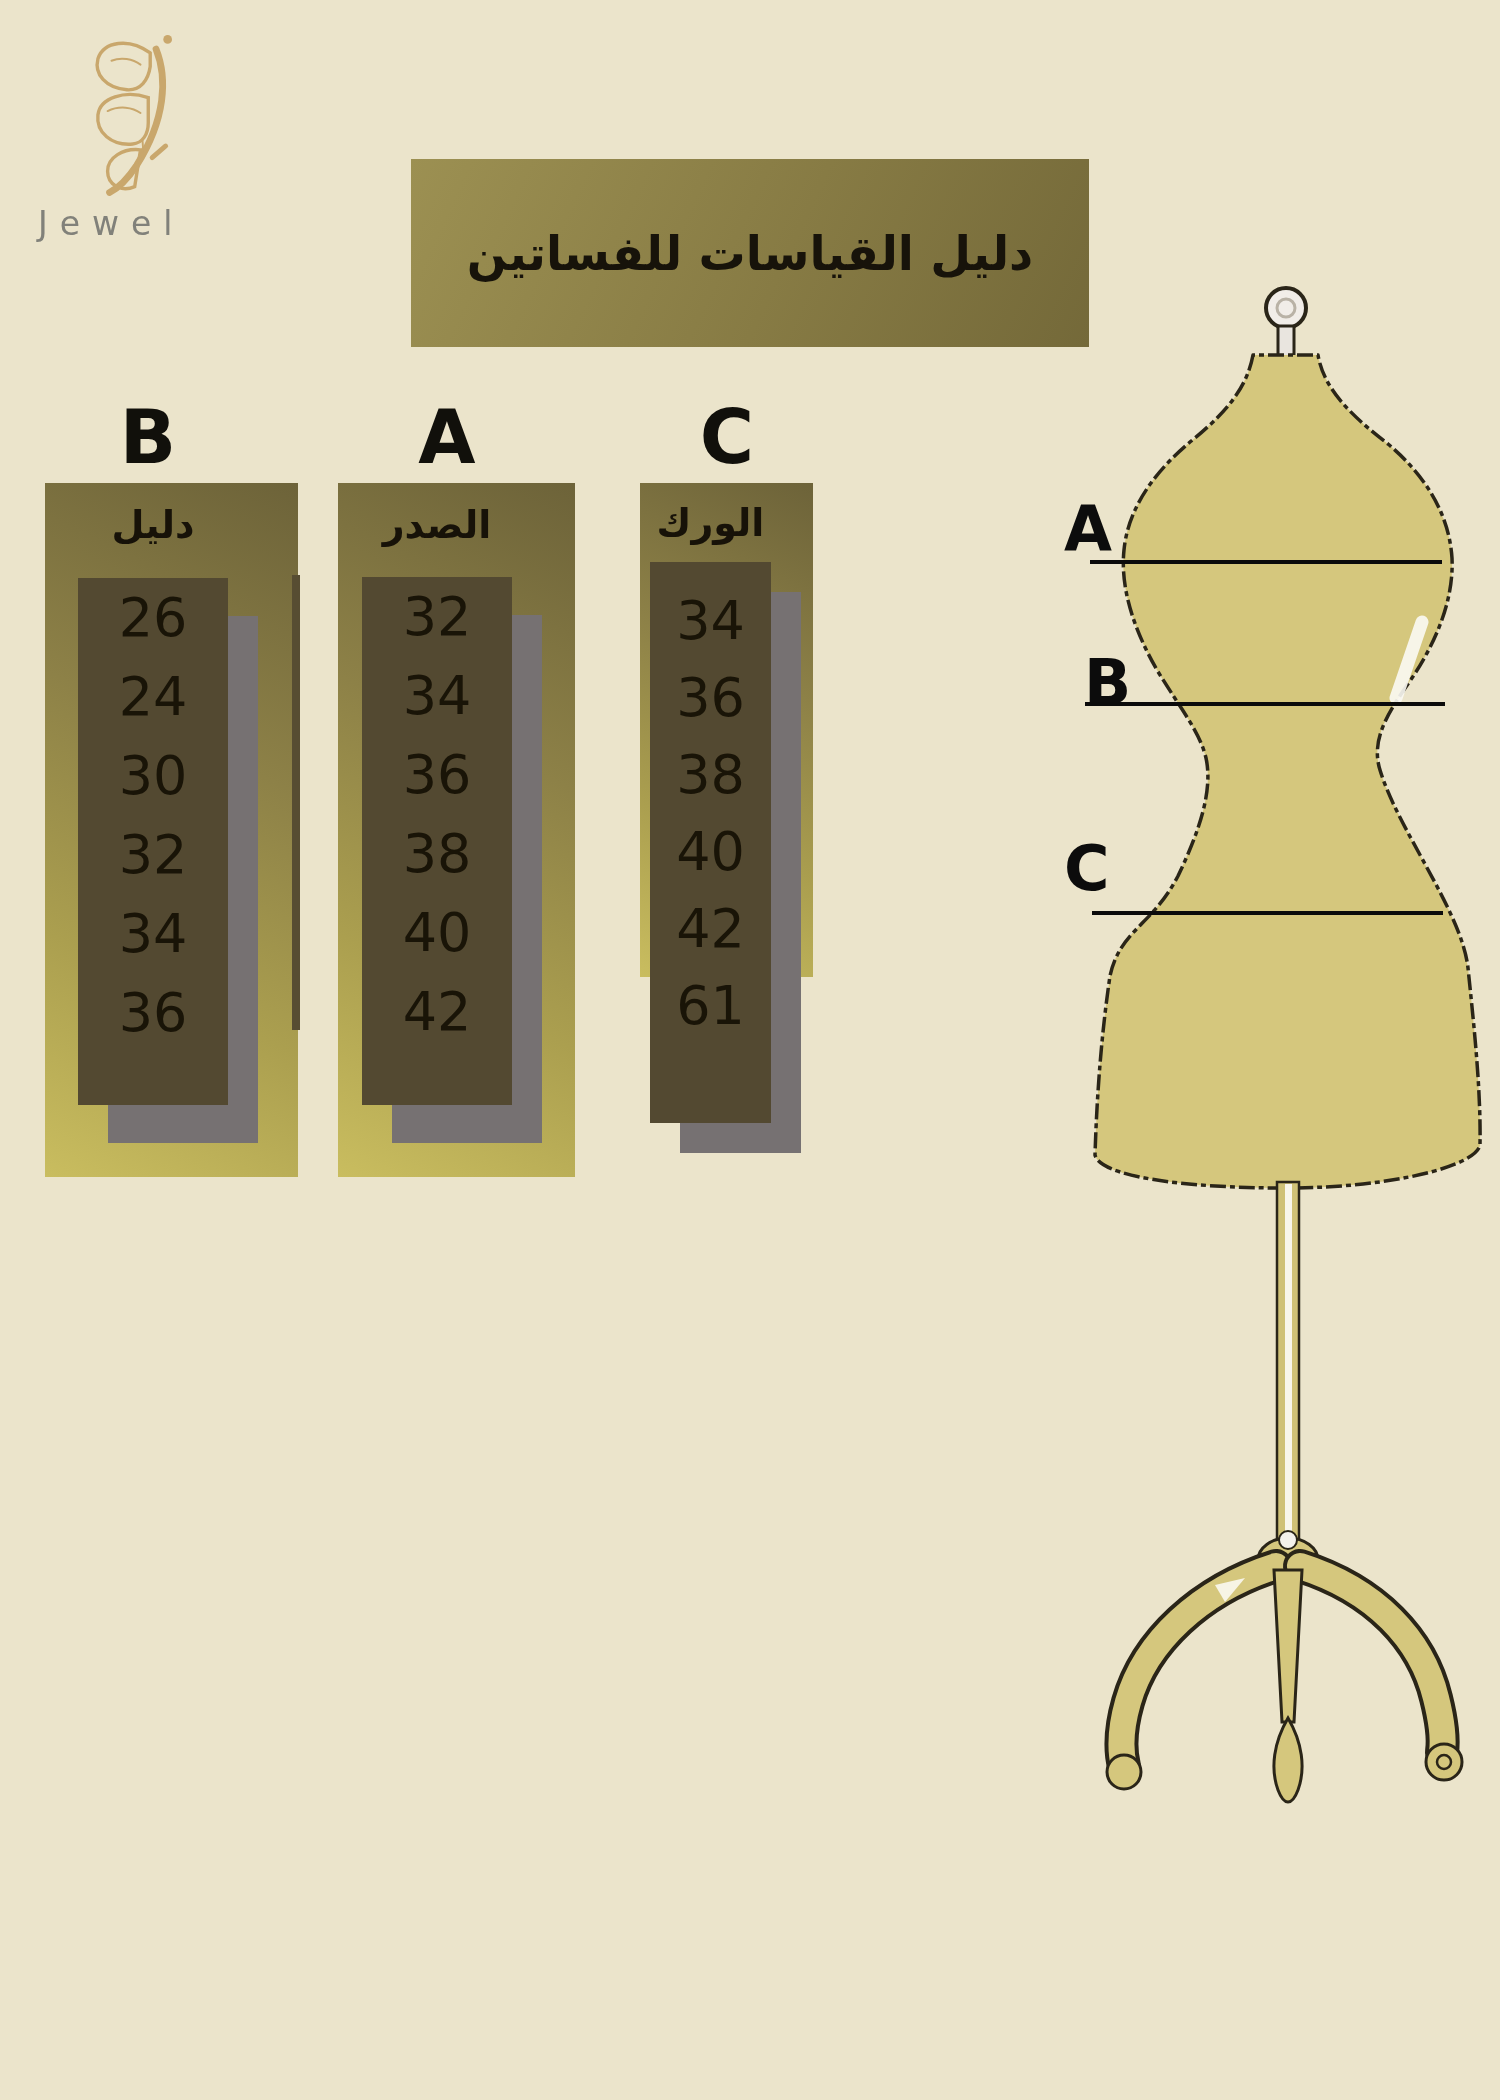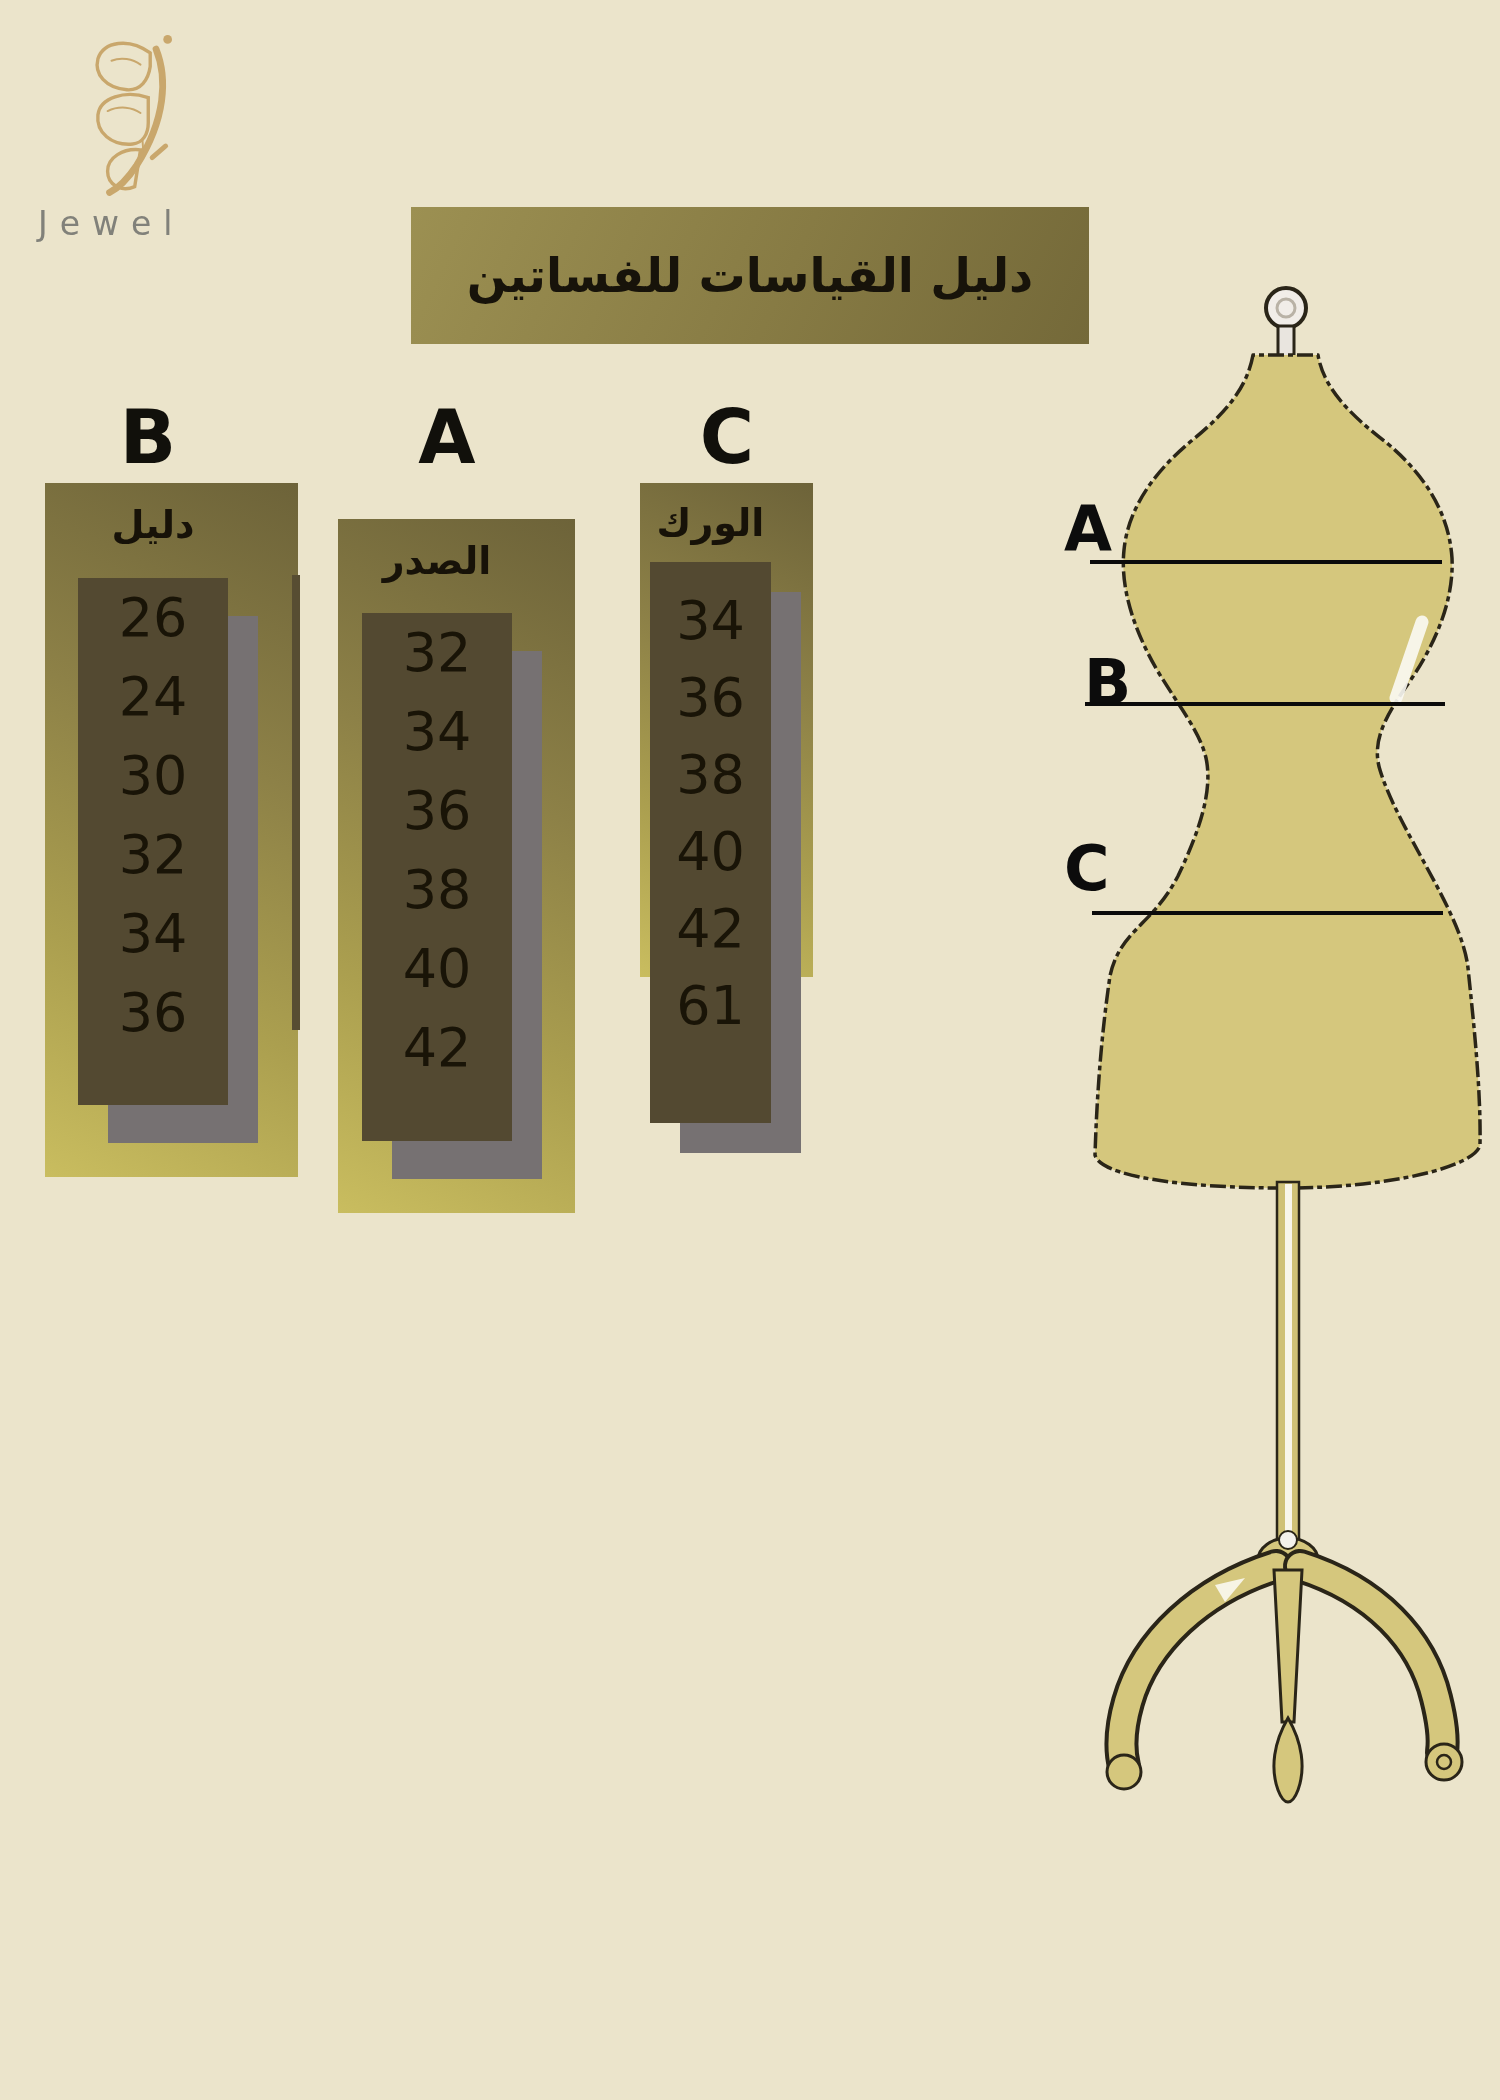--- a/index.html
+++ b/index.html
@@ -5,34 +5,34 @@
   html,body{margin:0;padding:0;}
   body{font-family:"DejaVu Sans", sans-serif;}
   #stage{position:relative;width:1500px;height:2100px;background:#ebe4cb;overflow:hidden;padding-left:27px;}
 
   
   #logo-svg{position:absolute;left:42px;top:22px;width:168px;height:184px;}
   #brand{position:absolute;left:38px;top:204px;width:200px;font-size:33px;letter-spacing:12px;
          color:#81817a;font-weight:500;}
 
   
-  #banner{position:absolute;left:411px;top:159px;width:678px;height:137px;
+  #banner{position:absolute;left:411px;top:159px;width:678px;height:188px;
           background:linear-gradient(115deg,#9c9052 0%,#877b44 55%,#746939 100%);
-          display:flex;align-items:center;justify-content:center;margin-top:48px;}
+          display:flex;align-items:center;justify-content:center;}
   #banner .t{font-size:47px;font-weight:700;color:#17130a;direction:rtl;}
 
   
   .col-letter{position:absolute;top:400px;transform:translateX(-50%);
               font-size:74px;font-weight:800;color:#11100b;line-height:1;}
   #letter-b{left:148px;} #letter-a{left:447px;} #letter-c{left:727px;}
 
   
   .panel{position:absolute;background:linear-gradient(206deg,#6d6339 0%,#8d8147 38%,#ab9f4f 70%,#c9bd5f 100%);}
   #panel-b{left:45px;top:483px;width:253px;height:694px;}
-  #panel-a{left:338px;top:483px;width:237px;height:694px;margin-top:36px;}
+  #panel-a{left:338px;top:483px;width:237px;height:694px;}
   #panel-c{left:640px;top:483px;width:173px;height:494px;}
   #panel-s{left:848px;top:485px;width:184px;height:682px;
            background:linear-gradient(206deg,#6d6339 0%,#948a4b 35%,#c2b75d 70%,#ded46f 100%);}
   #edge-strip{position:absolute;left:292px;top:575px;width:8px;height:455px;background:#574d32;}
 
   .panel .hdr{position:absolute;text-align:center;font-size:38px;font-weight:700;color:#171208;direction:rtl;}
   #panel-b .hdr{left:0;top:20px;width:216px;}
   #panel-a .hdr{left:0;top:20px;width:198px;}
   #panel-c .hdr{left:0;top:18px;width:141px;}
   #panel-s .hdr{left:0;top:20px;width:100%;}

